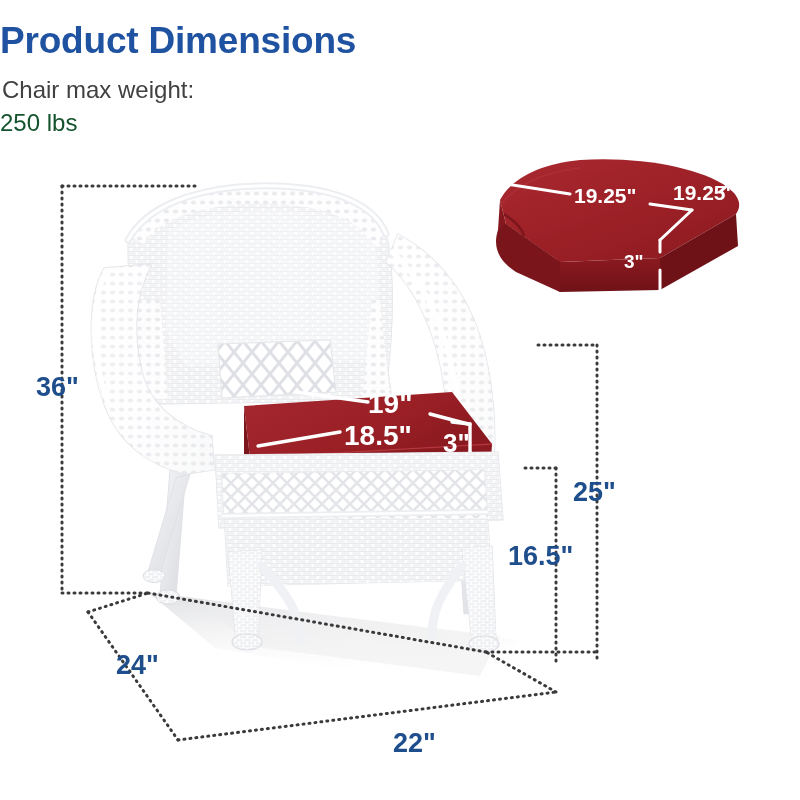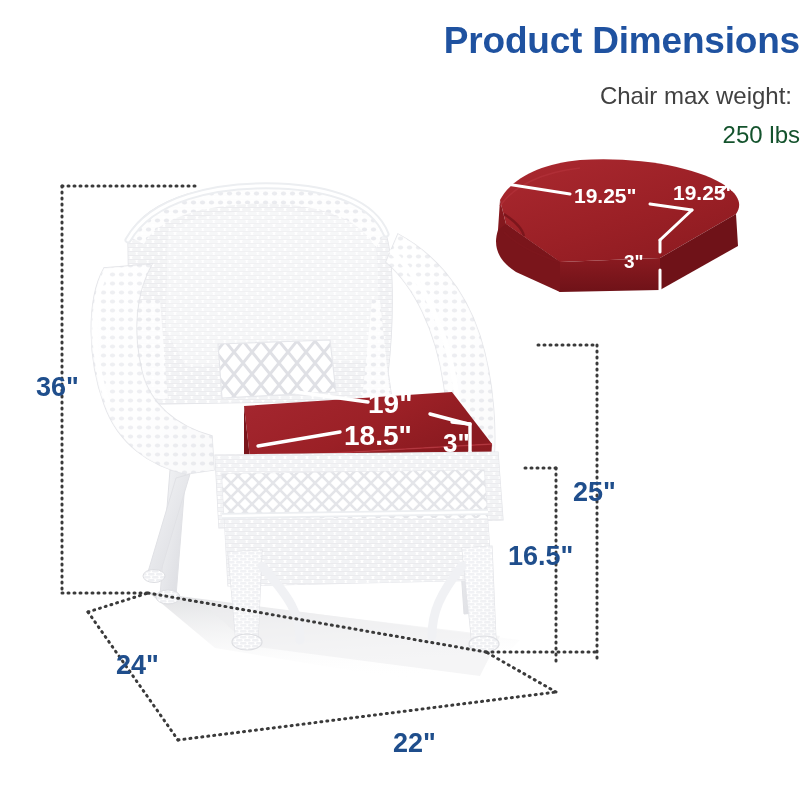--- a/index.html
+++ b/index.html
@@ -17,32 +17,32 @@
     background: #ffffff;
     overflow: hidden;
   }
 
   
   #header {
     position: absolute;
     left: 0;
     top: 0;
     width: 800px;
-    text-align: right;
+    text-align: left;
   }
   #page-title {
     margin: 0;
     padding-top: 20px;
     font-size: 37px;
     font-weight: bold;
     color: #1f52a0;
     letter-spacing: -0.2px;
   }
   #subtitle-line-1 {
-    margin: 8px;
+    margin: 2px;
     padding-top: 12px;
     font-size: 24px;
     color: #414141;
   }
   #subtitle-line-2 {
     margin: 0;
     padding-top: 3px;
     font-size: 24px;
     color: #14532d;
   }

